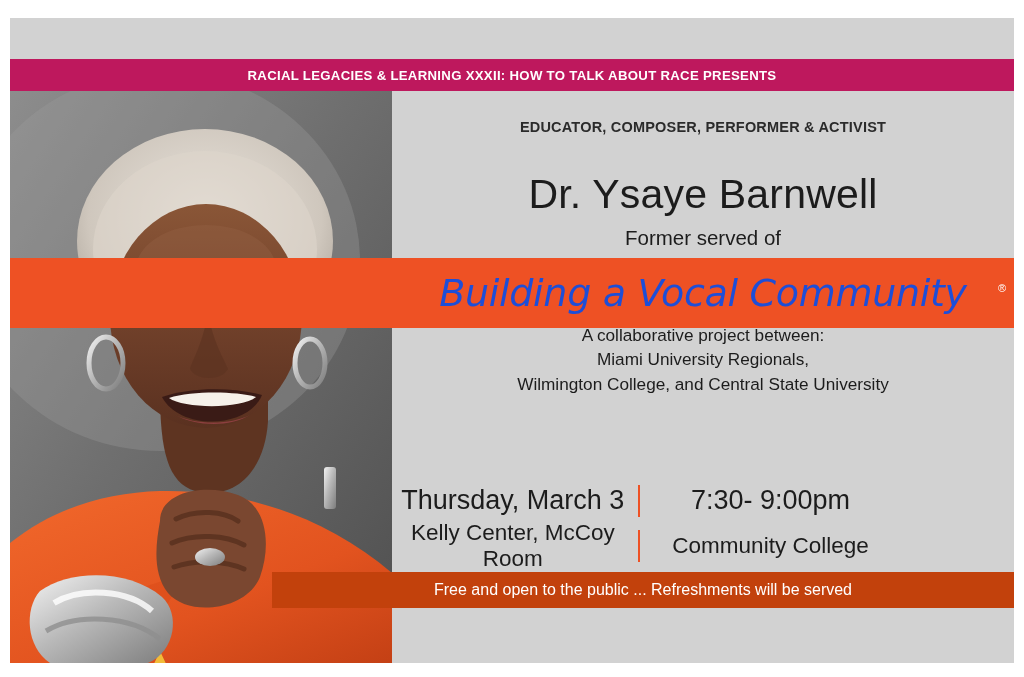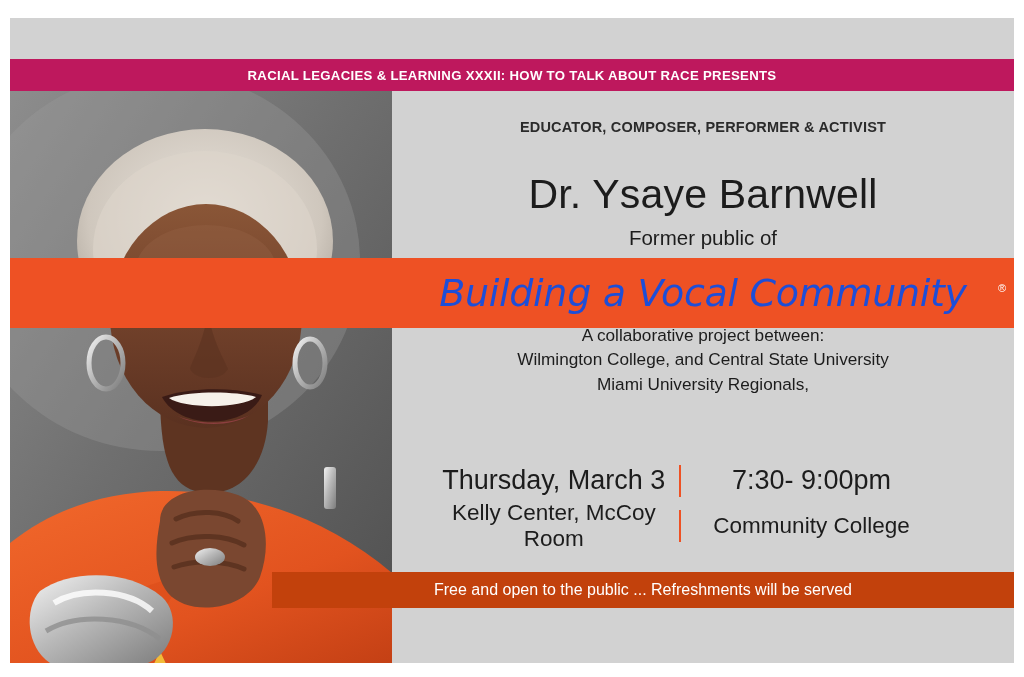--- a/index.html
+++ b/index.html
@@ -148,24 +148,23 @@
     text-align: center;
     color: #1c1c1c;
     font-size: 17.2px;
     line-height: 1.42;
   }
 
   
   .details {
     position: absolute;
     left: 382px;
-    top: 440px;
+    top: 460px;
     width: 505px;
     height: 90px;
-    padding-left: 41px;
   }
   .details-row {
     display: flex;
     align-items: center;
     height: 45px;
   }
   .det-left {
     width: 298px;
     text-align: center;
     color: #1c1c1c;
@@ -290,32 +289,32 @@
         <path d="M30 500 C 60 478, 120 478, 152 506 C 170 522, 166 560, 138 572 L40 572 C 16 556, 14 518, 30 500 Z" fill="url(#metalGrad)"></path>
         <path d="M44 512 C 70 496, 118 498, 142 520" stroke="#ffffff" stroke-width="6" fill="none" opacity="0.8"></path>
         <path d="M36 540 C 66 522, 120 524, 150 548" stroke="#8f8f8f" stroke-width="5" fill="none" opacity="0.8"></path>
       </svg>
     </div>
 
     <div class="right-col">
       <div class="kicker">EDUCATOR, COMPOSER, PERFORMER &amp; ACTIVIST</div>
       <div class="speaker-name">Dr. Ysaye Barnwell</div>
       <div class="former-line">
-        <span>Former public of</span>
+        <span>Former served of</span>
       </div>
     </div>
 
     <div class="title-band"></div>
     <div class="title-text">Building a Vocal Community</div>
     <div class="reg-mark">®</div>
 
     <div class="collab">
       <div>A collaborative project between:</div>
+      <div>Miami University Regionals,</div>
       <div>Wilmington College, and Central State University</div>
-      <div>Miami University Regionals,</div>
     </div>
 
     <div class="details">
       <div class="details-row">
         <div class="det-left det-big">Thursday, March 3</div>
         <div class="divider"></div>
         <div class="det-right det-big">7:30- 9:00pm</div>
       </div>
       <div class="details-row">
         <div class="det-left det-med">Kelly Center, McCoy Room</div>

